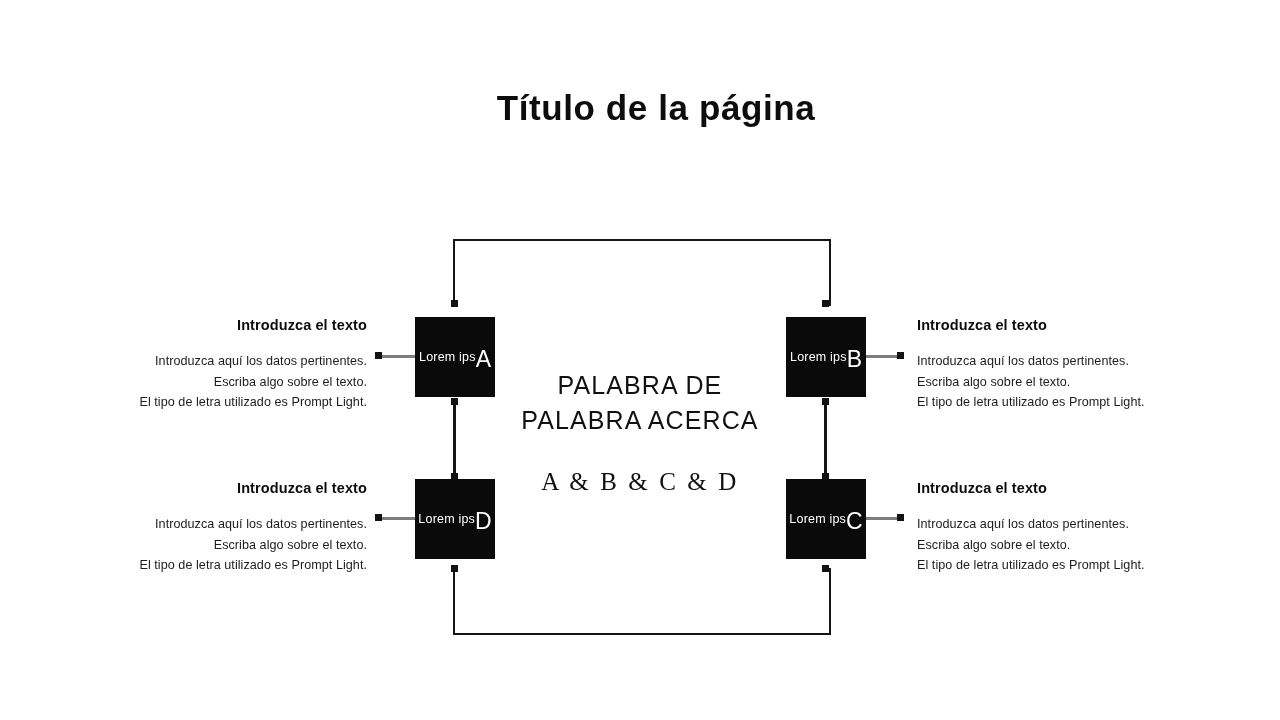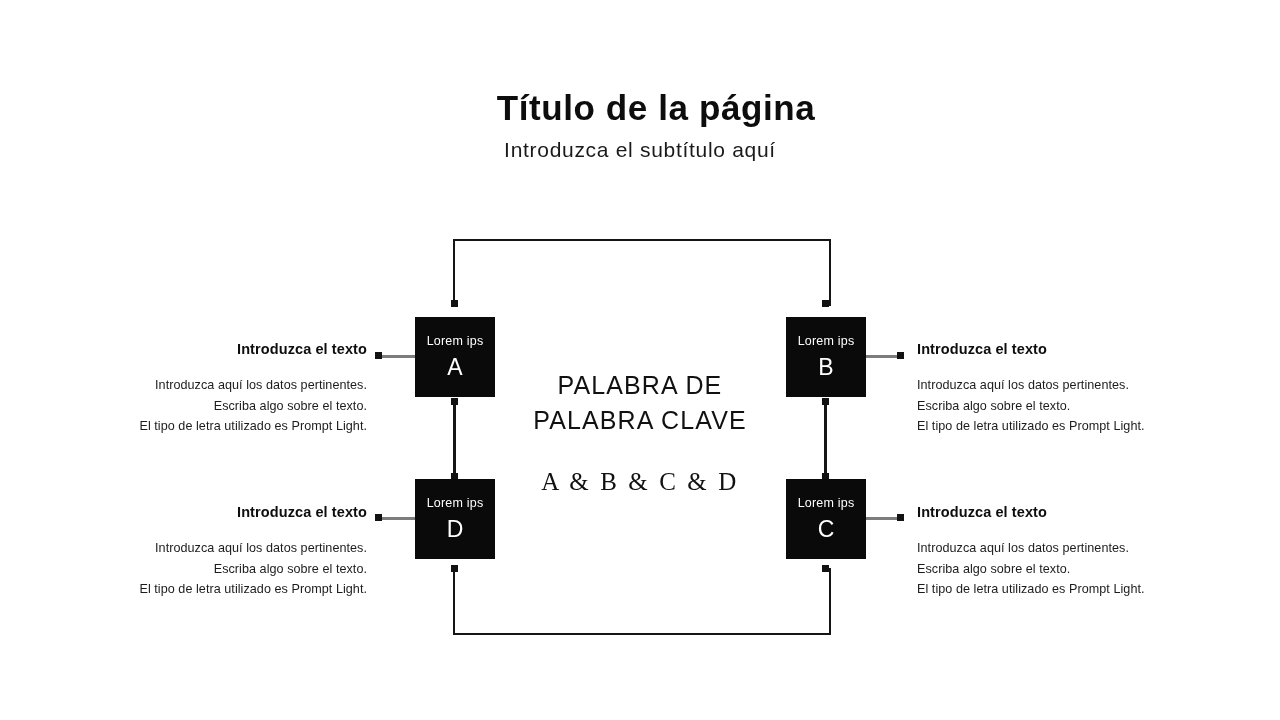--- a/index.html
+++ b/index.html
@@ -73,21 +73,21 @@
   }
 
   
   .node-box {
     position: absolute;
     width: 80px;
     height: 80px;
     background: #0a0a0a;
     color: #ffffff;
     display: flex;
-    flex-direction: column;
+    flex-direction: row;
     align-items: center;
     justify-content: center;
   }
   .node-tag {
     font-size: 12.5px;
     font-weight: 400;
     line-height: 16px;
     letter-spacing: 0.2px;
   }
   .node-letter {
@@ -105,21 +105,20 @@
   .side-block {
     position: absolute;
     width: 240px;
   }
   .side-heading {
     font-size: 14.5px;
     font-weight: bold;
     color: #0d0d0d;
     line-height: 20px;
     letter-spacing: 0.1px;
-    margin-top: 24px;
   }
   .side-lines {
     margin-top: 16px;
   }
   .side-line {
     font-size: 12.6px;
     font-weight: 400;
     color: #1c1c1c;
     line-height: 20.5px;
     letter-spacing: 0.05px;
@@ -195,21 +194,20 @@
   #dot-bt-r { left: 822px; top: 300px; }
   #dot-bb-l { left: 451px; top: 565px; }
   #dot-bb-r { left: 822px; top: 565px; }
 </style>
 </head>
 <body>
 
 <div id="slide">
 
   <div id="page-title">Título de la página</div>
-  <div id="page-subtitle">Introduzca el subtítulo aquí</div>
 
   <div class="bracket" id="bracket-top"></div>
   <div class="bracket" id="bracket-bottom"></div>
 
   <div class="v-conn" id="vconn-ad"></div>
   <div class="v-conn" id="vconn-bc"></div>
 
   <div class="h-conn" id="hconn-a"></div>
   <div class="h-conn" id="hconn-d"></div>
   <div class="h-conn" id="hconn-b"></div>
@@ -223,21 +221,21 @@
   <div class="dot" id="dot-vad-bot"></div>
   <div class="dot" id="dot-vbc-top"></div>
   <div class="dot" id="dot-vbc-bot"></div>
   <div class="dot" id="dot-bt-l"></div>
   <div class="dot" id="dot-bt-r"></div>
   <div class="dot" id="dot-bb-l"></div>
   <div class="dot" id="dot-bb-r"></div>
 
   <div id="center-block">
     <div class="center-heading">PALABRA DE</div>
-    <div class="center-heading">PALABRA CLAVE</div>
+    <div class="center-heading">PALABRA ACERCA</div>
     <div class="center-keys">A &amp; B &amp; C &amp; D</div>
   </div>
 
   <div class="node-box" id="box-a">
     <div class="node-tag">Lorem ips</div>
     <div class="node-letter">A</div>
   </div>
   <div class="node-box" id="box-b">
     <div class="node-tag">Lorem ips</div>
     <div class="node-letter">B</div>

